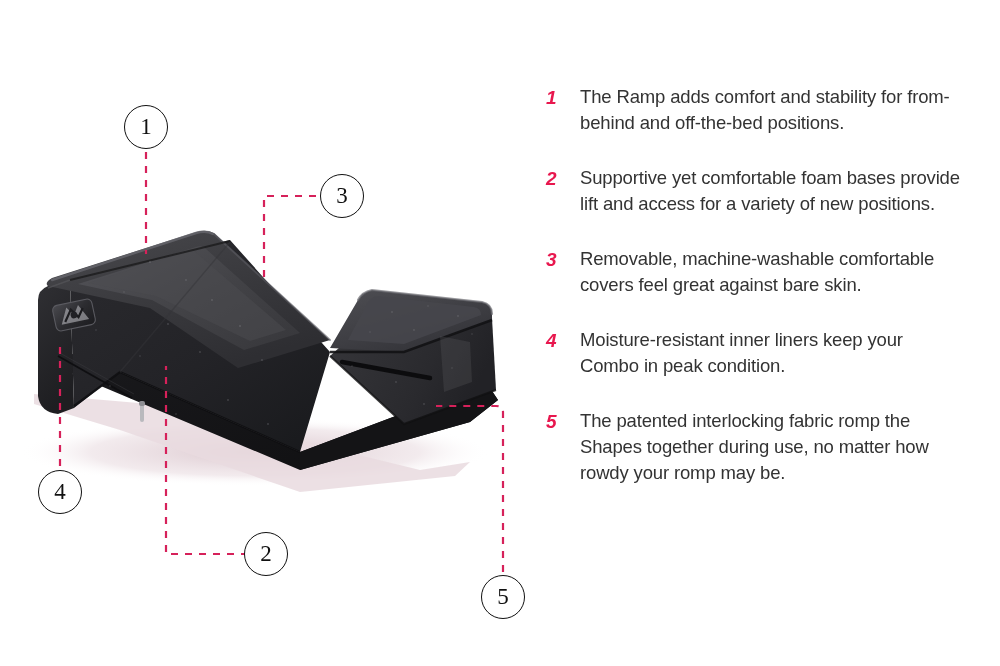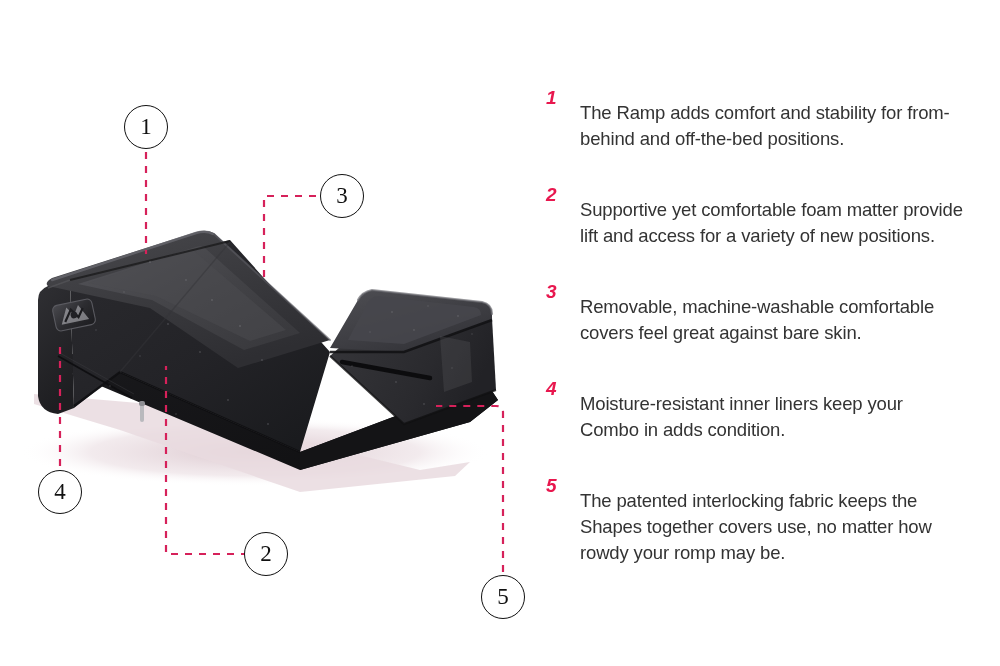--- a/index.html
+++ b/index.html
@@ -90,21 +90,20 @@
     padding-top: 1px;
   }
   .feature-text {
     flex: 1 1 auto;
     font-family: "Liberation Sans", sans-serif;
     font-size: 18.5px;
     font-weight: 400;
     color: #333333;
     line-height: 26px;
     letter-spacing: -0.15px;
-    margin-top: 16px;
   }
 </style>
 </head>
 <body>
 
 <div id="canvas">
 
   <div id="illustration">
     <svg width="540" height="666" viewBox="0 0 540 666" xmlns="http://www.w3.org/2000/svg">
       <defs>
@@ -284,33 +283,33 @@
 
   <div id="features">
 
     <div class="feature">
       <div class="feature-num">1</div>
       <div class="feature-text">The Ramp adds comfort and stability for from-behind and off-the-bed positions.</div>
     </div>
 
     <div class="feature">
       <div class="feature-num">2</div>
-      <div class="feature-text">Supportive yet comfortable foam matter provide lift and access for a variety of new positions.</div>
+      <div class="feature-text">Supportive yet comfortable foam bases provide lift and access for a variety of new positions.</div>
     </div>
 
     <div class="feature">
       <div class="feature-num">3</div>
       <div class="feature-text">Removable, machine-washable comfortable covers feel great against bare skin.</div>
     </div>
 
     <div class="feature">
       <div class="feature-num">4</div>
-      <div class="feature-text">Moisture-resistant inner liners keep your Combo in adds condition.</div>
+      <div class="feature-text">Moisture-resistant inner liners keep your Combo in peak condition.</div>
     </div>
 
     <div class="feature">
       <div class="feature-num">5</div>
-      <div class="feature-text">The patented interlocking fabric keeps the Shapes together covers use, no matter how rowdy your romp may be.</div>
+      <div class="feature-text">The patented interlocking fabric romp the Shapes together during use, no matter how rowdy your romp may be.</div>
     </div>
 
   </div>
 
 </div>
 
 </body></html>

